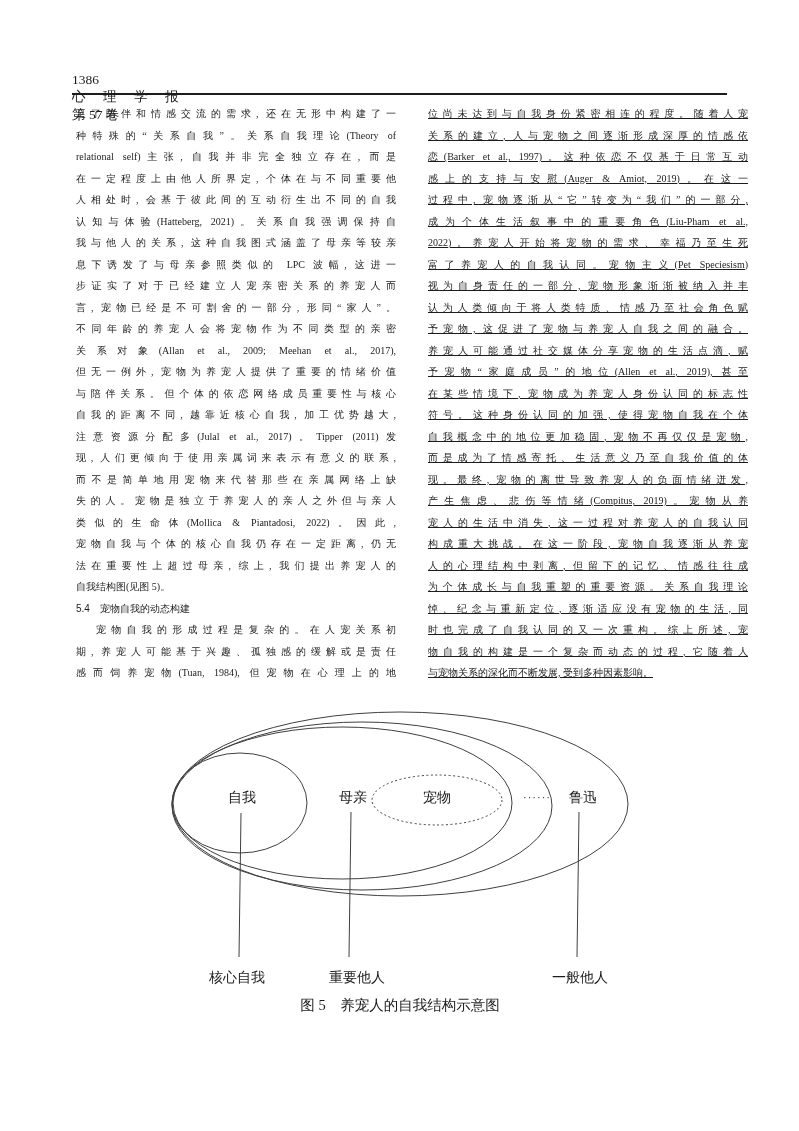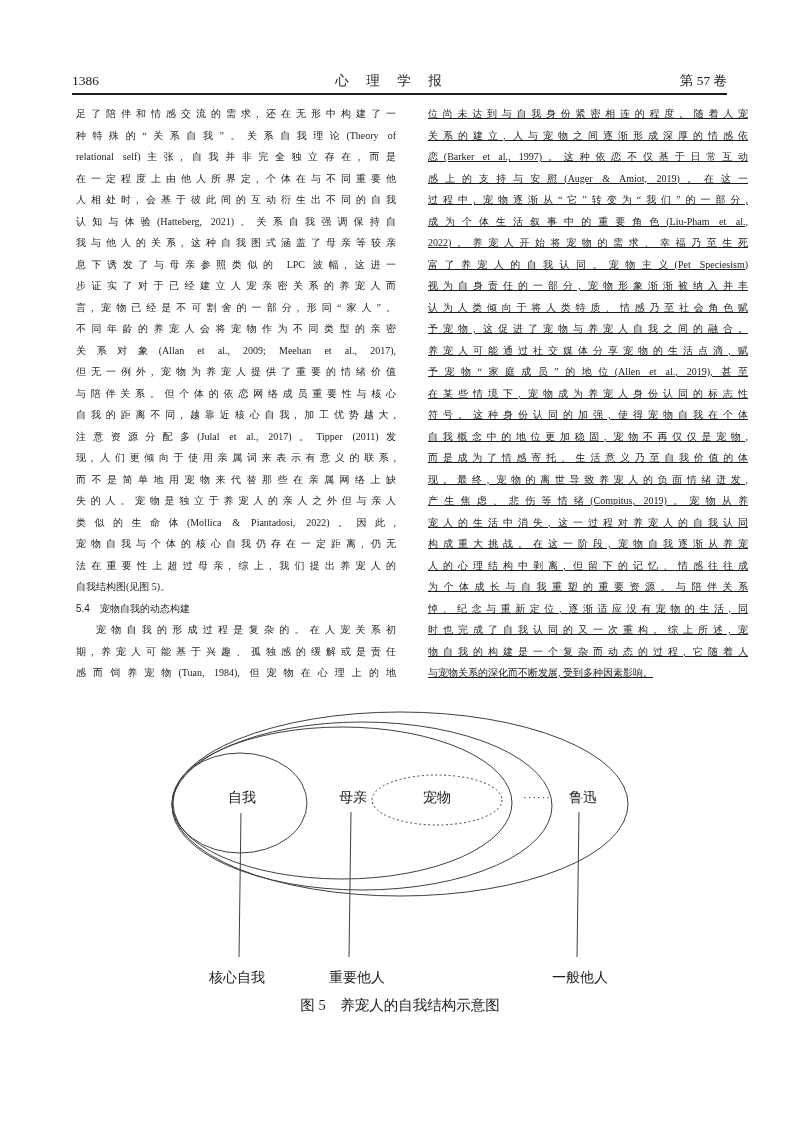--- a/index.html
+++ b/index.html
@@ -1,19 +1,19 @@
 <!DOCTYPE html>
 <html><head>
 <meta charset="utf-8">
 <style>
   html,body{margin:0;padding:0;background:#e8e8e8;}
   .page{position:relative;width:799px;height:1131px;background:#ffffff;margin:0 auto;overflow:hidden;
         font-family:"Liberation Serif","DejaVu Serif",serif;color:#1c1c1c;}
   .page-header{position:absolute;left:72px;top:72px;width:655px;display:flex;
-               justify-content:space-between;align-items:baseline;font-size:13.5px;}
+               justify-content:space-between;align-items:baseline;font-size:13.5px;flex-direction:column;}
   .journal-title{letter-spacing:2px;}
   .header-rule{position:absolute;left:72px;top:93px;width:655px;height:2px;background:#1c1c1c;}
   .col{position:absolute;top:103px;width:320px;font-size:10px;}
   .col-left{left:76px;}
   .col-right{left:428px;text-decoration:underline;}
   .ln{height:21.5px;line-height:21.5px;text-align:justify;text-align-last:justify;overflow:hidden;}
   .ln.e{text-align-last:left;}
   .ln.h{font-family:"Liberation Sans","DejaVu Sans",sans-serif;font-weight:400;text-align-last:left;}
   .ln.i{text-indent:2em;font-family:Liberation Serif, serif;}
   .figure-svg{position:absolute;left:0;top:700px;}
@@ -78,21 +78,21 @@
       <div class="ln j">予宠物“家庭成员”的地位(Allen et al., 2019), 甚至</div>
       <div class="ln j">在某些情境下, 宠物成为养宠人身份认同的标志性</div>
       <div class="ln j">符号。这种身份认同的加强, 使得宠物自我在个体</div>
       <div class="ln j">自我概念中的地位更加稳固, 宠物不再仅仅是宠物,</div>
       <div class="ln j">而是成为了情感寄托、生活意义乃至自我价值的体</div>
       <div class="ln j">现。最终, 宠物的离世导致养宠人的负面情绪迸发,</div>
       <div class="ln j">产生焦虑、悲伤等情绪(Compitus, 2019)。宠物从养</div>
       <div class="ln j">宠人的生活中消失, 这一过程对养宠人的自我认同</div>
       <div class="ln j">构成重大挑战。在这一阶段, 宠物自我逐渐从养宠</div>
       <div class="ln j">人的心理结构中剥离, 但留下的记忆、情感往往成</div>
-      <div class="ln j">为个体成长与自我重塑的重要资源。与陪伴关系</div>
+      <div class="ln j">为个体成长与自我重塑的重要资源。关系自我理论</div>
       <div class="ln j">悼、纪念与重新定位, 逐渐适应没有宠物的生活, 同</div>
       <div class="ln j">时也完成了自我认同的又一次重构。综上所述, 宠</div>
       <div class="ln j">物自我的构建是一个复杂而动态的过程, 它随着人</div>
       <div class="ln e">与宠物关系的深化而不断发展, 受到多种因素影响。</div>
     </div>
 
   <svg class="figure-svg" width="799" height="331" viewBox="0 700 799 331">
     <g fill="none" stroke="#404040" stroke-width="1">
       <ellipse cx="400" cy="804" rx="228" ry="92"></ellipse>
       <ellipse cx="362" cy="806" rx="190" ry="84"></ellipse>

